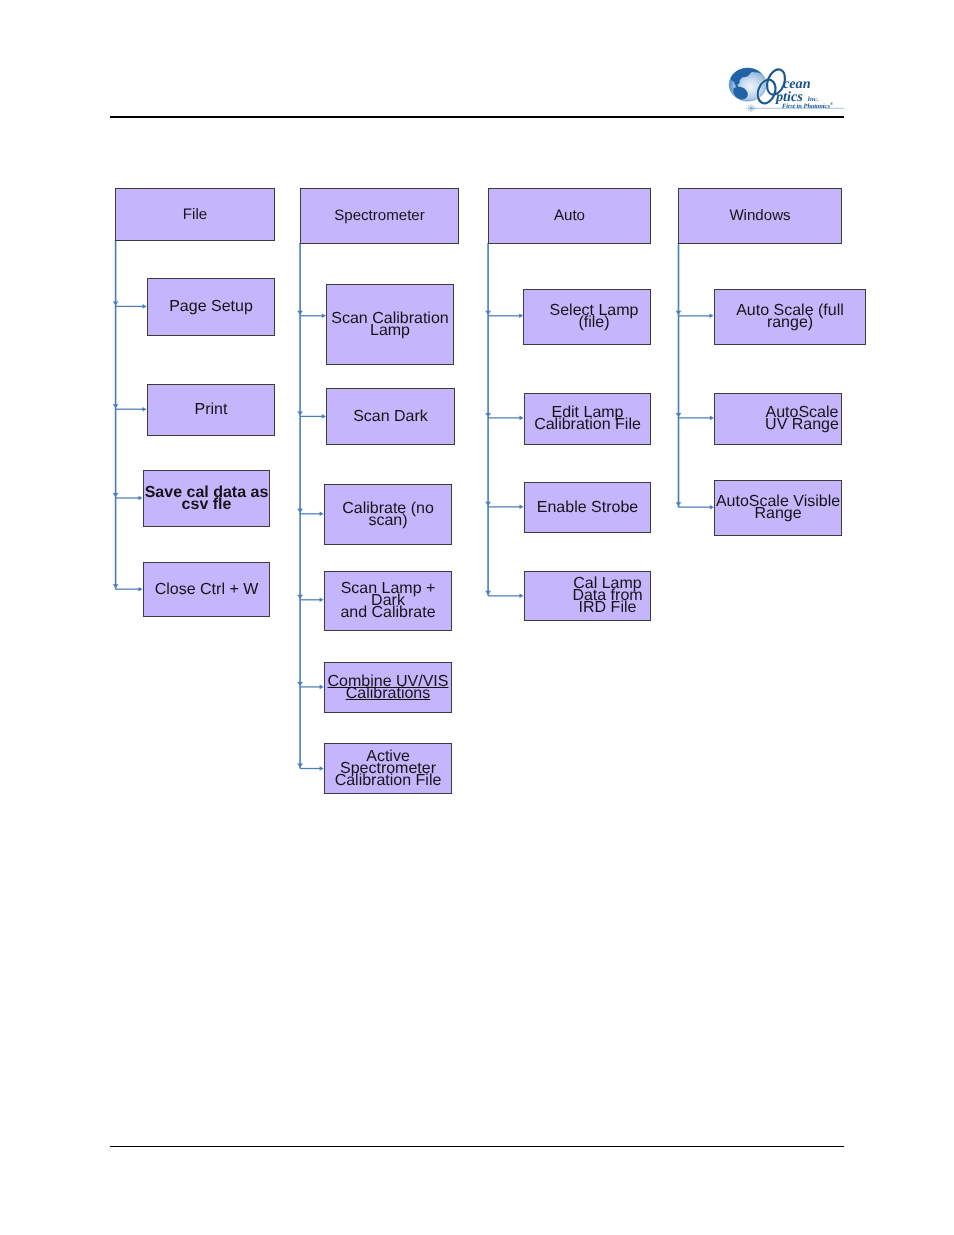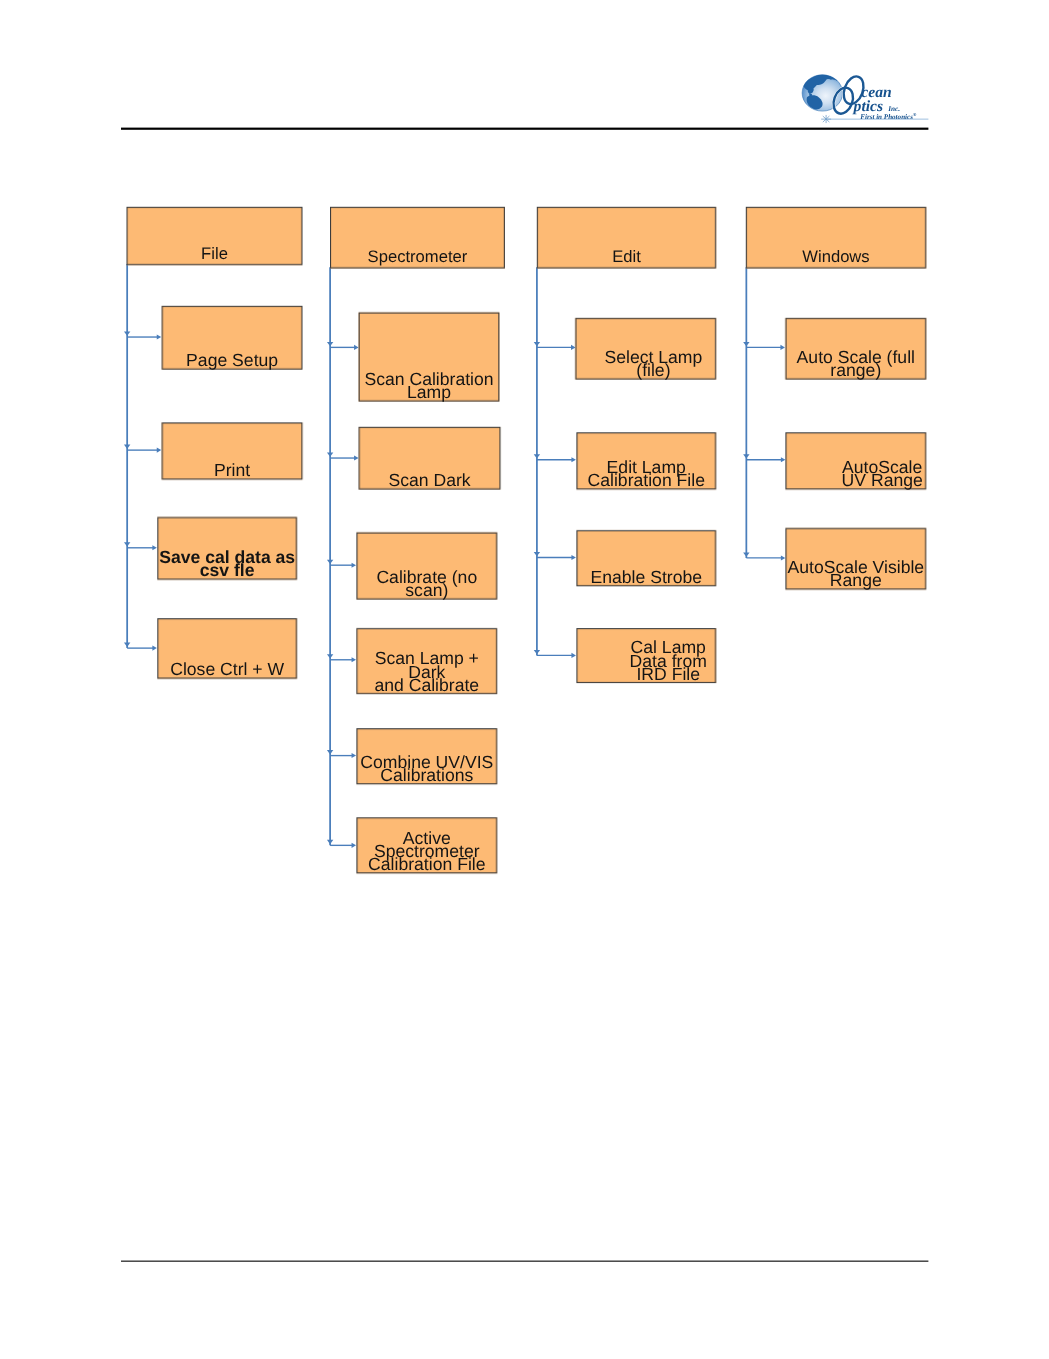--- a/index.html
+++ b/index.html
@@ -13,22 +13,22 @@
   .logo{position:absolute;left:714px;top:50px;width:136px;height:70px;}
   .logo svg{display:block;}
   .logo div{position:absolute;font-family:"Liberation Serif",serif;font-weight:bold;
             font-style:italic;color:#17528e;white-space:nowrap;will-change:opacity;}
   .lg-word1{left:69px;top:25.8px;font-size:14.2px;}
   .lg-word2{left:62px;top:39.3px;font-size:14.2px;}
   .lg-inc{left:93.5px;top:45.5px;font-size:6.6px;font-style:normal;}
   .lg-tag{left:68px;top:51.2px;font-size:6.45px;color:#4a7fb5;}
   .lg-tm{font-size:4px;vertical-align:super;}
   .connectors{position:absolute;left:0;top:0;width:954px;height:900px;pointer-events:none;}
-  .node{position:absolute;background:#fdba74;box-sizing:border-box;
-        display:flex;align-items:flex-end;justify-content:center;text-align:center;
+  .node{position:absolute;background:#c4b5fd;box-sizing:border-box;
+        display:flex;align-items:center;justify-content:center;text-align:center;
         color:#141414;backface-visibility:hidden;}
   .node .lbl{display:block;white-space:pre-line;position:relative;transform:translateZ(0);}
   .node.leaf{font-size:16px;line-height:12.0px;}
   .node.root{font-size:15.1px;line-height:18px;}
 </style>
 </head>
 <body>
 
 <div class="page">
   <div class="hrule-top"></div>
@@ -158,48 +158,48 @@
       <div class="node leaf" style="left: 326px; top: 388px; width: 129px; height: 57px; border: 1px solid rgb(60, 60, 60);">
         <span class="lbl">Scan Dark</span>
       </div>
       <div class="node leaf" style="left: 324px; top: 484px; width: 128px; height: 61px; border: 1px solid rgb(60, 60, 60);">
         <span class="lbl">Calibrate (no scan)</span>
       </div>
       <div class="node leaf" style="left: 324px; top: 571px; width: 128px; height: 60px; border: 1px solid rgb(60, 60, 60);">
         <span class="lbl">Scan Lamp + Dark
 and Calibrate</span>
       </div>
-      <div class="node leaf" style="left: 324px; top: 662px; width: 128px; height: 51px; border: 1px solid rgb(60, 60, 60);">
+      <div class="node leaf" style="left: 324px; top: 662px; width: 128px; height: 51px; border: 1px solid rgb(60, 60, 60); text-decoration: underline;">
         <span class="lbl">Combine UV/VIS
 Calibrations</span>
       </div>
       <div class="node leaf" style="left: 324px; top: 743px; width: 128px; height: 51px; border: 1px solid rgb(60, 60, 60);">
         <span class="lbl">Active Spectrometer
 Calibration File</span>
       </div>
       <div class="node root" style="left: 488px; top: 188px; width: 163px; height: 56px; border: 1px solid rgb(60, 60, 60);">
-        <span class="lbl">Edit</span>
+        <span class="lbl">Auto</span>
       </div>
       <div class="node leaf" style="left: 523px; top: 289px; width: 128px; height: 56px; border: 1px solid rgb(60, 60, 60); padding-left: 14px;">
         <span class="lbl">Select Lamp (file)</span>
       </div>
       <div class="node leaf" style="left: 524px; top: 393px; width: 127px; height: 52px; border: 1px solid rgb(60, 60, 60);">
         <span class="lbl">Edit Lamp Calibration File</span>
       </div>
       <div class="node leaf" style="left: 524px; top: 482px; width: 127px; height: 51px; border: 1px solid rgb(60, 60, 60);">
         <span class="lbl">Enable Strobe</span>
       </div>
       <div class="node leaf" style="left: 524px; top: 571px; width: 127px; height: 50px; border: 1px solid rgb(60, 60, 60); padding-left: 40px;">
         <span class="lbl">Cal Lamp Data from
 IRD File</span>
       </div>
       <div class="node root" style="left: 678px; top: 188px; width: 164px; height: 56px; border: 1px solid rgb(60, 60, 60);">
         <span class="lbl">Windows</span>
       </div>
-      <div class="node leaf" style="left: 714px; top: 289px; width: 128px; height: 56px; border: 1px solid rgb(60, 60, 60);">
+      <div class="node leaf" style="left: 714px; top: 289px; width: 152px; height: 56px; border: 1px solid rgb(60, 60, 60);">
         <span class="lbl">Auto Scale (full range)</span>
       </div>
       <div class="node leaf" style="left: 714px; top: 393px; width: 128px; height: 52px; border: 1px solid rgb(60, 60, 60); padding-left: 48px;">
         <span class="lbl">AutoScale UV Range</span>
       </div>
       <div class="node leaf" style="left: 714px; top: 480px; width: 128px; height: 56px; border: 1px solid rgb(60, 60, 60);">
         <span class="lbl">AutoScale Visible Range</span>
       </div>
     </div>
 </div>

